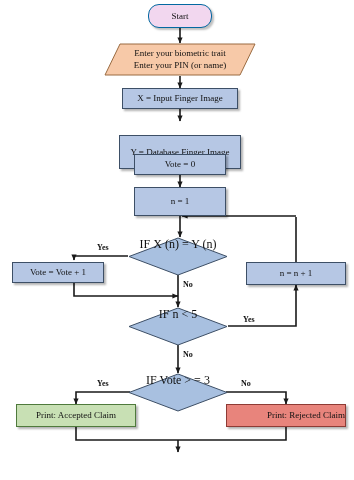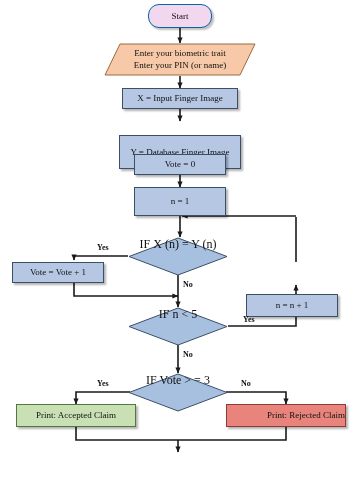--- a/index.html
+++ b/index.html
@@ -195,21 +195,21 @@
     </svg>
     <div class="dec-text">
       <span>IF X (n) = Y (n)</span>
     </div>
   </div>
 
   <div class="node proc" style="left:12px; top:262px; width:92px; height:21px;">
     <span>Vote = Vote + 1</span>
   </div>
 
-  <div class="node proc" style="left:246px; top:262px; width:92px; height:23px;margin-top:32px;">
+  <div class="node proc" style="left:246px; top:262px; width:100px; height:23px;">
     <span>n = n + 1</span>
   </div>
 
   <div class="dec-wrap" style="left:128px; top:307px; width:100px; height:39px;">
     <svg width="100" height="39" viewBox="0 0 100 39" xmlns="http://www.w3.org/2000/svg">
       <polygon points="50,1 99,19.5 50,38 1,19.5" fill="#a8c0e0" stroke="#3d4f66" stroke-width="1"></polygon>
     </svg>
     <div class="dec-text">
       <span>IF n &lt; 5</span>
     </div>

